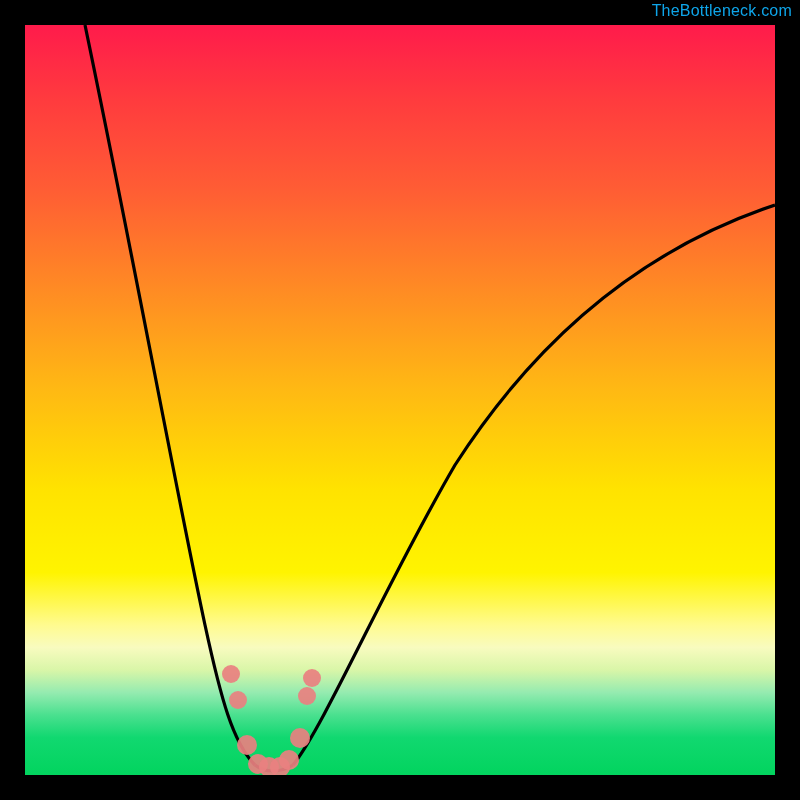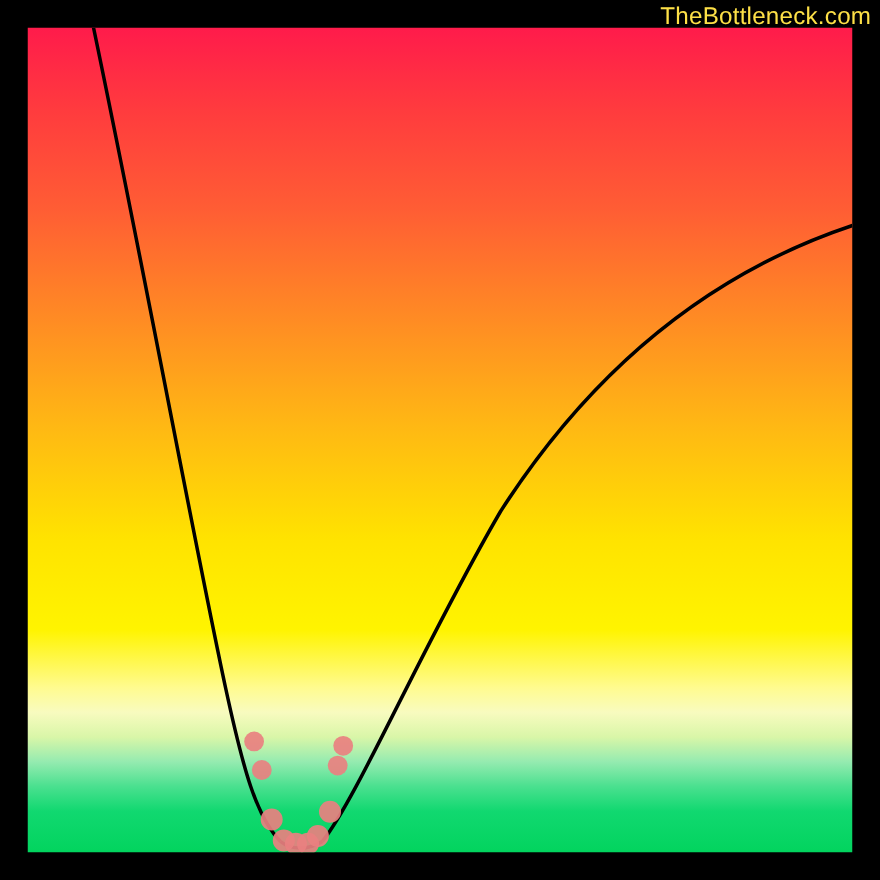--- a/index.html
+++ b/index.html
@@ -43,22 +43,22 @@
       #4ae08f 92%,
       #11d870 95%,
       #02d45e 100%
     );
   }
   .watermark {
     position: absolute;
     top: 2px;
     right: 8px;
     font-family: Arial, Helvetica, sans-serif;
-    font-size: 22px;
-    color: #fde047;
+    font-size: 16px;
+    color: #0ea5e9;
     letter-spacing: 0.2px;
     user-select: none;
   }
   svg.curves {
     position: absolute;
     inset: 0;
   }
 </style>
 </head>
 <body>

